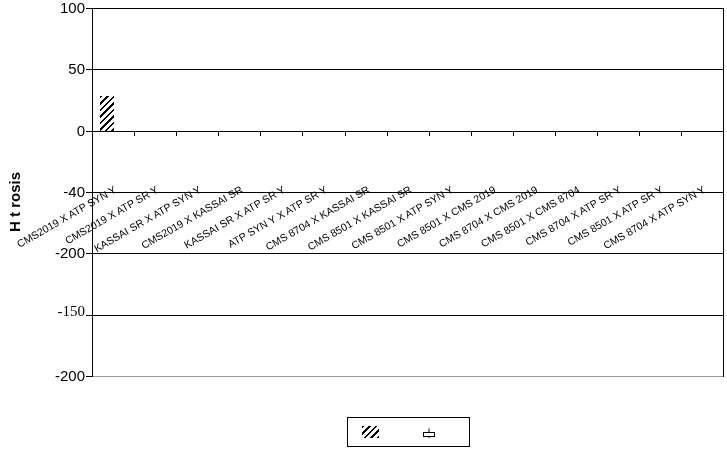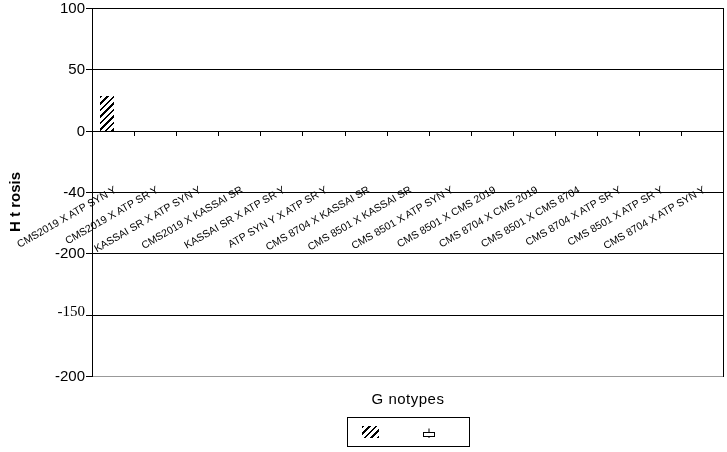--- a/index.html
+++ b/index.html
@@ -81,21 +81,20 @@
   <div class="cat" style="right:319px">CMS 8501 X KASSAI SR</div>
   <div class="cat" style="right:277px">CMS 8501 X ATP SYN Y</div>
   <div class="cat" style="right:235px">CMS 8501 X CMS 2019</div>
   <div class="cat" style="right:193px">CMS 8704 X CMS 2019</div>
   <div class="cat" style="right:151px">CMS 8501 X CMS 8704</div>
   <div class="cat" style="right:109px">CMS 8704 X ATP SR Y</div>
   <div class="cat" style="right:67px">CMS 8501 X ATP SR Y</div>
   <div class="cat" style="right:25px">CMS 8704 X ATP SYN Y</div>
 
   <div class="ytitle">H t rosis</div>
-  <div class="xtitle">G notypes</div>
 
   <div class="legend">
     <span class="sw-hatch"></span>
     <span class="sw-box">
       <svg width="16" height="12" viewBox="0 0 16 12">
         <line x1="8" y1="0.5" x2="8" y2="10" stroke="#000" stroke-width="1"></line>
         <rect x="2.5" y="4.5" width="11" height="4" fill="#fff" stroke="#000" stroke-width="1"></rect>
       </svg>
     </span>
   </div>

